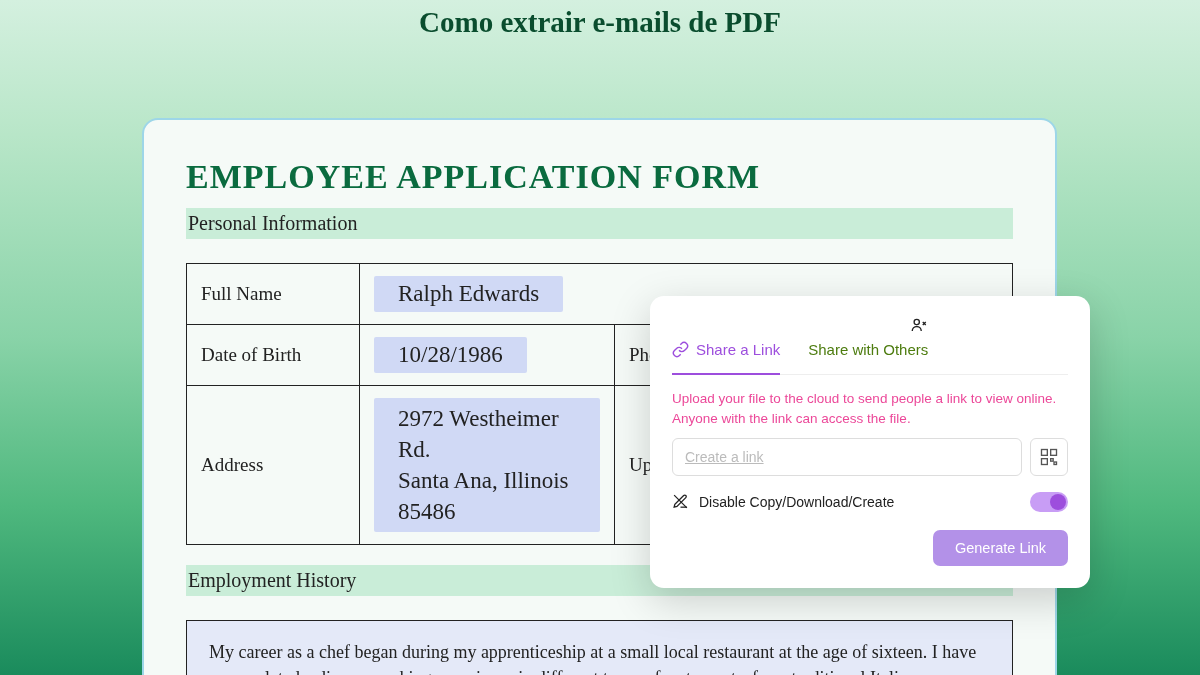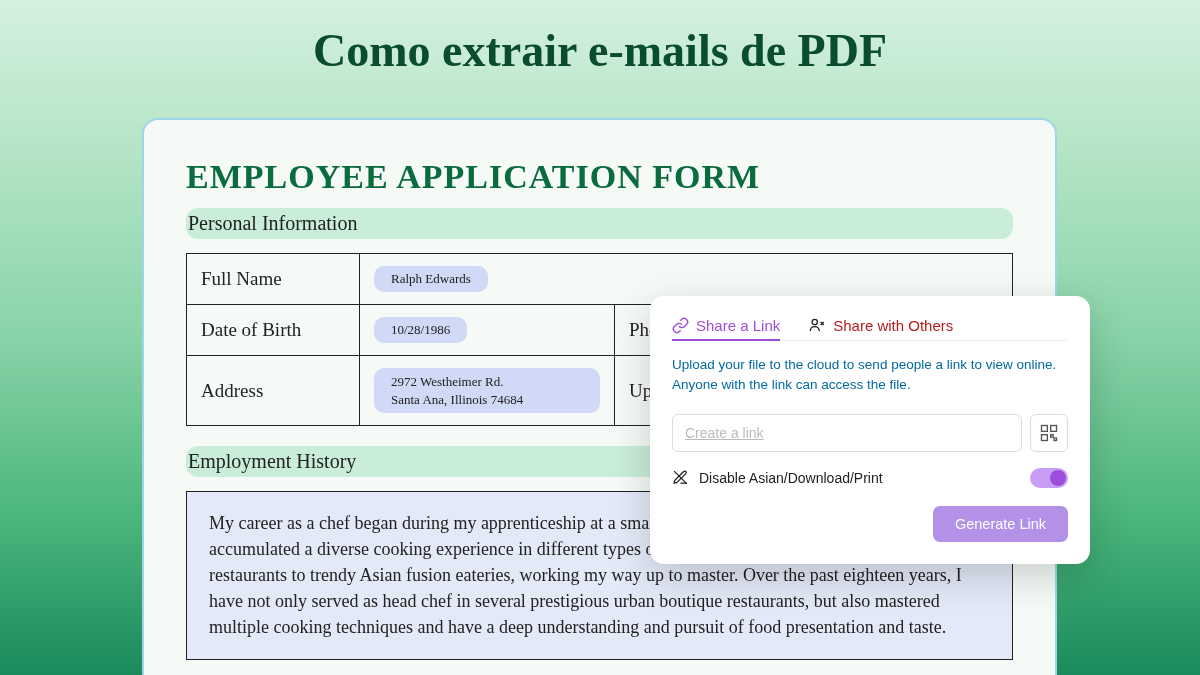--- a/index.html
+++ b/index.html
@@ -7,23 +7,23 @@
   width: 1200px;
   height: 675px;
   background: linear-gradient(180deg, #d4f0df 0%, #b8e6c8 20%, #89d3a8 50%, #4fb87e 75%, #1a8b5c 100%);
   font-family: Georgia, 'Times New Roman', serif;
   overflow: hidden;
   position: relative;
 }
 .page-title {
   text-align: center;
   color: #0a4d2e;
-  font-size: 46px;
+  font-size: 29px;
   font-weight: bold;
-  padding-top: 24px;
+  padding-top: 6px;
   font-family: Georgia, serif;
 }
 .document-card {
   position: absolute;
   top: 118px;
   left: 142px;
   width: 915px;
   background: #f5faf7;
   border: 2px solid #9dd6e8;
   border-radius: 16px;
@@ -34,43 +34,42 @@
   font-size: 34px;
   font-weight: bold;
   letter-spacing: 1px;
   margin-bottom: 12px;
 }
 .section-band {
   background: #c9edd8;
   color: #222;
   font-size: 20px;
   padding: 4px 8px 4px 2px;
-  margin-bottom: 14px;
-  border-radius: 12px;
+  margin-bottom: 24px;
 }
 .info-table {
   border-collapse: collapse;
   width: 100%;
   margin-bottom: 20px;
 }
 .info-table td {
   border: 1.5px solid #222;
   padding: 12px 14px;
   font-size: 19px;
   color: #222;
   vertical-align: middle;
 }
 .label-cell { width: 173px; }
 .label-cell-2 { width: 90px; text-align: left; margin-left: 34px; }
 .value-pill {
   background: #d0d9f5;
-  padding: 5px 17px;
+  padding: 5px 24px;
   display: inline-block;
-  border-radius: 10px;
-  font-size: 13px;
+  border-radius: 2px;
+  font-size: 23px;
 }
 .history-box {
   border: 1.5px solid #222;
   background: #e4e9f8;
   padding: 18px 22px;
   font-size: 18px;
   line-height: 1.45;
   color: #222;
 }
 .share-popup {
@@ -87,43 +86,43 @@
 .share-tabs {
   display: flex;
   gap: 28px;
   border-bottom: 1px solid #eee;
   margin-bottom: 14px;
 }
 .share-tab {
   display: flex;
   align-items: flex-end;
   gap: 7px;
-  padding-bottom: 6px;
+  padding-bottom: 16px;
   font-size: 15px;
   cursor: pointer;
   position: relative;
 }
 .share-tab.active {
   color: #9d4edd;
 }
 .share-tab.active::after {
   content: '';
   position: absolute;
   bottom: -1px;
   left: 0;
   right: 0;
   height: 2px;
   background: #9d4edd;
 }
-.share-tab-inactive { color: #b91c1c; }
+.share-tab-inactive { color: #4d7c0f; flex-direction: column; }
 .share-desc {
-  color: #0369a1;
+  color: #ec4899;
   font-size: 13.5px;
   line-height: 1.5;
-  margin-bottom: 18px;
+  margin-bottom: 8px;
 }
 .link-row {
   display: flex;
   gap: 8px;
   margin-bottom: 16px;
 }
 .link-input {
   flex: 1;
   border: 1px solid #ddd;
   border-radius: 6px;
@@ -236,21 +235,21 @@
         <span class="value-pill">10/28/1986</span>
       </td>
       <td class="label-cell-2">Phone</td>
       <td></td>
     </tr>
     <tr>
       <td class="label-cell">Address</td>
       <td>
         <span class="value-pill" style="display:block;line-height:1.35;">
           <span>2972 Westheimer Rd.</span><br>
-          <span>Santa Ana, Illinois 74684</span>
+          <span>Santa Ana, Illinois 85486</span>
         </span>
       </td>
       <td class="label-cell-2">Upload</td>
       <td></td>
     </tr>
   </tbody>
     </table>
 
   <div class="section-band">Employment History</div>
 
@@ -299,20 +298,20 @@
 
   <div class="option-row">
     <div class="option-left">
       <span>
         <svg width="17" height="17" viewBox="0 0 24 24" fill="none" stroke="#222" stroke-width="1.8">
             <path d="M12 20h9"></path>
             <path d="M16.5 3.5a2.121 2.121 0 0 1 3 3L7 19l-4 1 1-4L16.5 3.5z"></path>
             <line x1="3" y1="3" x2="21" y2="21"></line>
           </svg>
       </span>
-      <span>Disable Asian/Download/Print</span>
+      <span>Disable Copy/Download/Create</span>
     </div>
     <div class="toggle"></div>
   </div>
 
 
   <button class="gen-btn">Generate Link</button>
 </div>
 
 </body></html>

